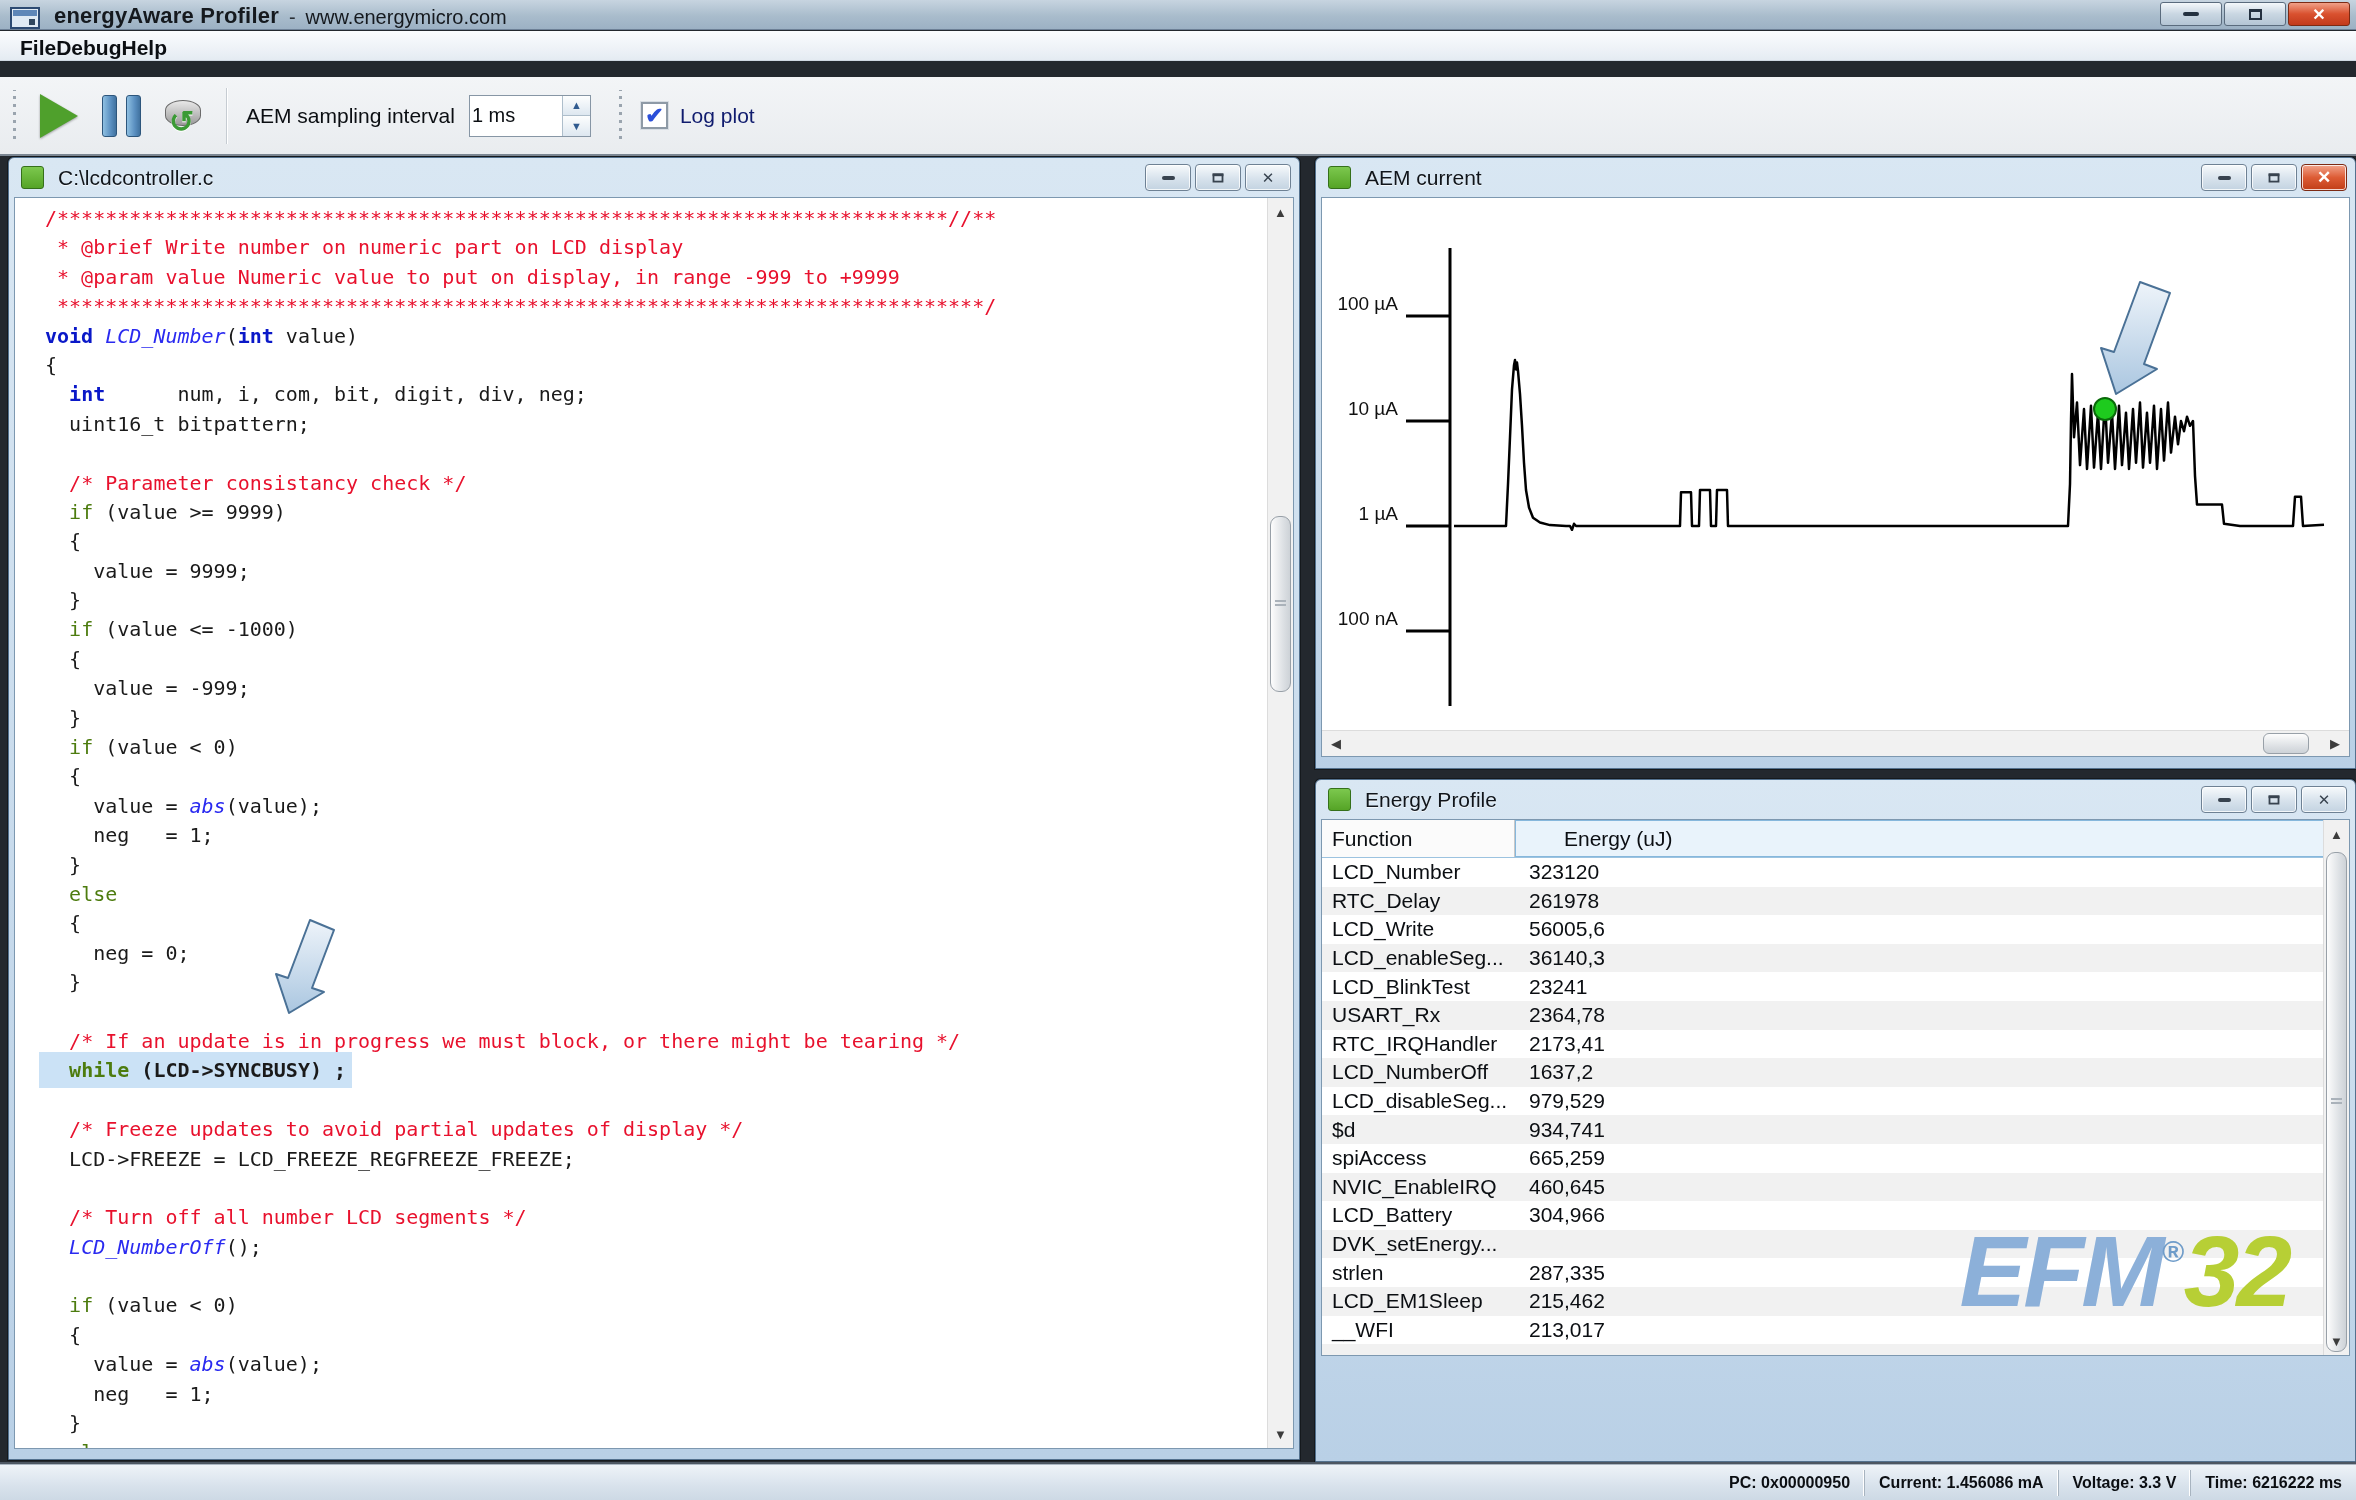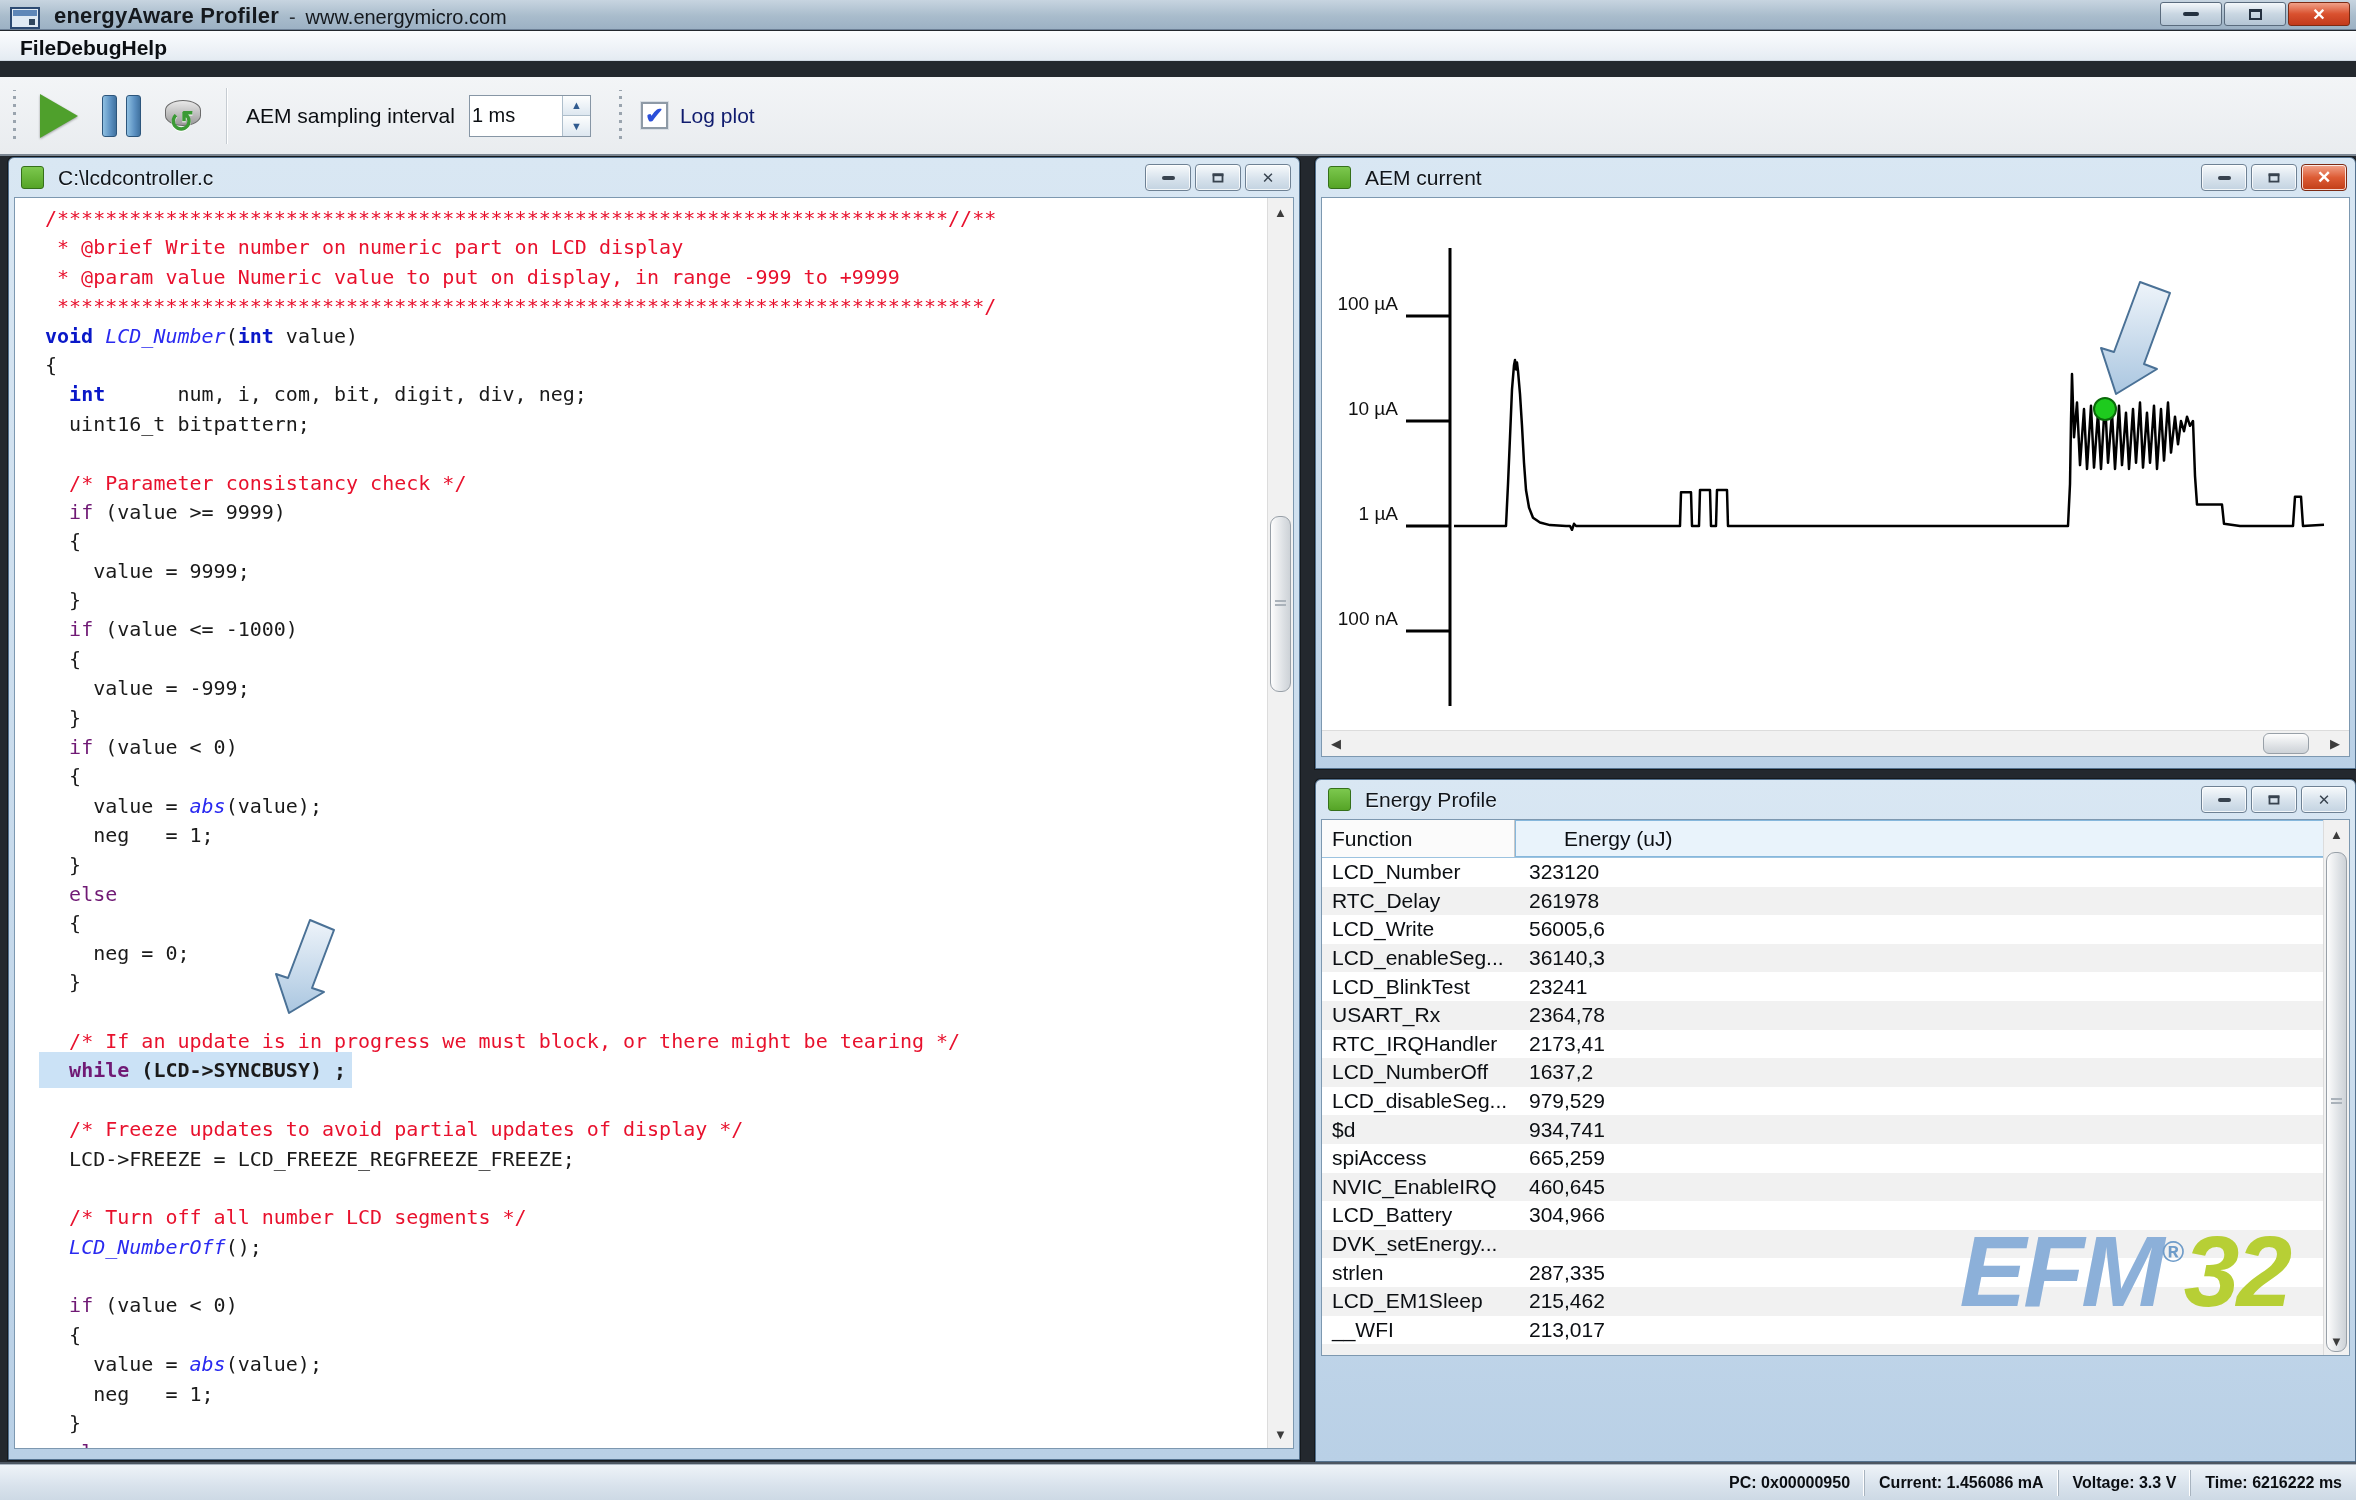--- a/index.html
+++ b/index.html
@@ -77,21 +77,21 @@
 
   #code-window { left:8px; top:157px; width:1292px; height:1303px; }
   #code-window .wbody { height:1252px; }
   .code-area { position:absolute; left:0; top:0; right:26px; bottom:0; background:#fff; overflow:hidden; }
   .code-lines { position:absolute; left:30px; top:6px; font-family:"DejaVu Sans Mono", monospace; font-size:20px; line-height:29.4px; white-space:pre; }
   .cl { height:29.4px; }
   .seg-p { color:#1a1a1a; }
   .seg-c { color:#e8112d; }
   .seg-k { color:#0a18c8; font-weight:bold; }
   .seg-f { color:#2a2af0; font-style:italic; }
-  .seg-w { color:#701a75; }
+  .seg-w { color:#4d7c0f; }
   .cl.hl > span.hlwrap { background:#cbe2f6; outline:6px solid #cbe2f6; font-weight:bold; }
   .vsb { position:absolute; right:0; top:0; bottom:0; width:26px; background:#f1f1f1; border-left:1px solid #dcdcdc; }
   .vsb .sb-up,.vsb .sb-down { position:absolute; left:0; width:100%; height:28px; display:flex; align-items:center; justify-content:center; font-size:13px; color:#3c3c3c; }
   .vsb .sb-up { top:0; } .vsb .sb-down { bottom:0; }
   .sb-thumb { position:absolute; left:2px; right:2px; border:1px solid #98a0a8; border-radius:9px;
     background:linear-gradient(90deg,#fdfdfd,#dadee2 70%,#cdd2d7); }
   .sb-thumb::after { content:""; position:absolute; left:4px; right:4px; top:50%; height:8px; margin-top:-4px;
     background:repeating-linear-gradient(#aab2ba 0 2px, transparent 2px 4px); }
 
   #aem-window { left:1315px; top:157px; width:1041px; height:612px; }

